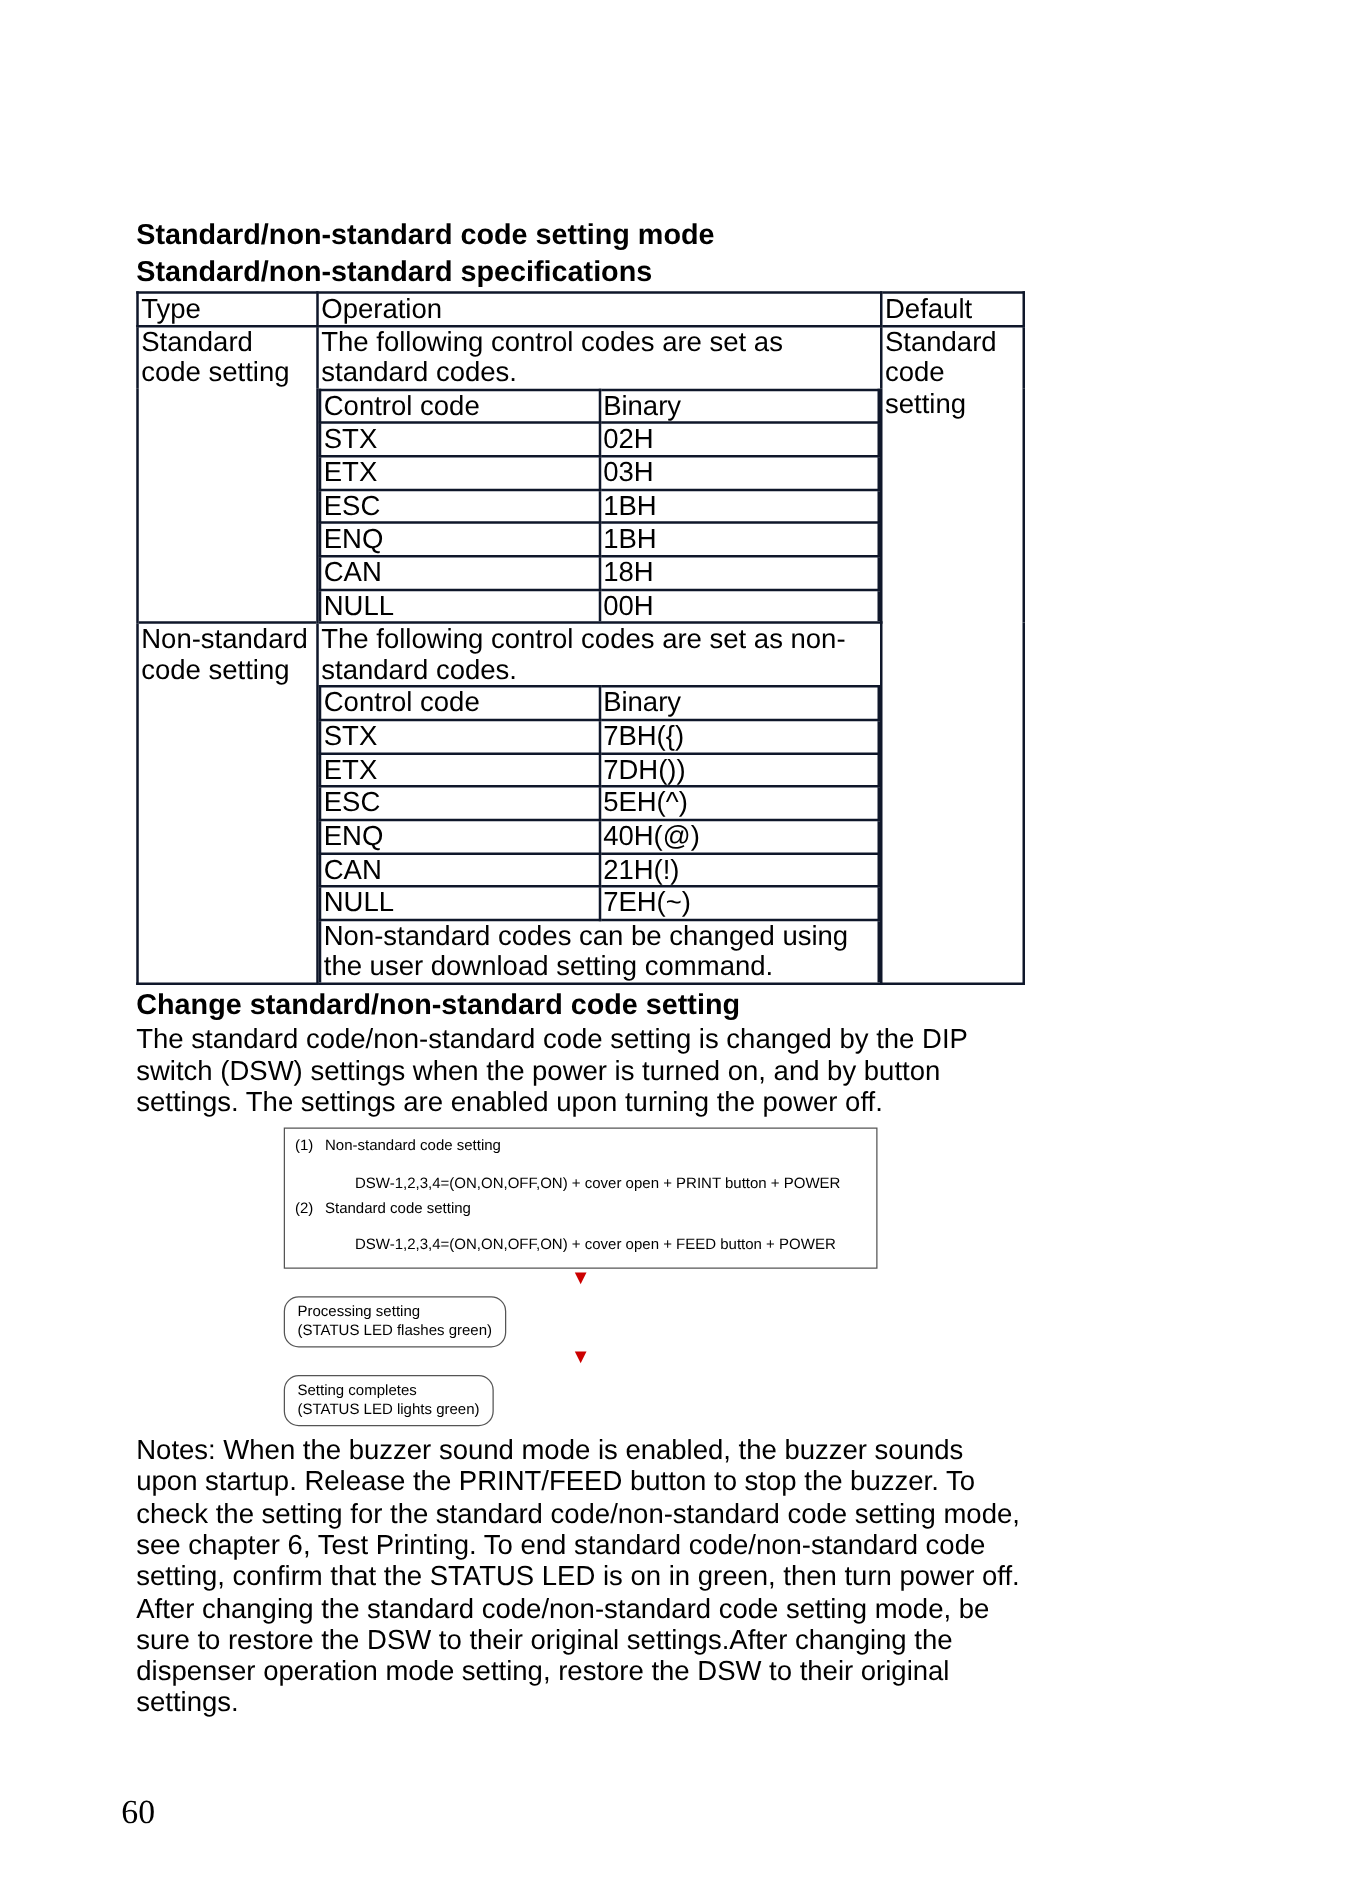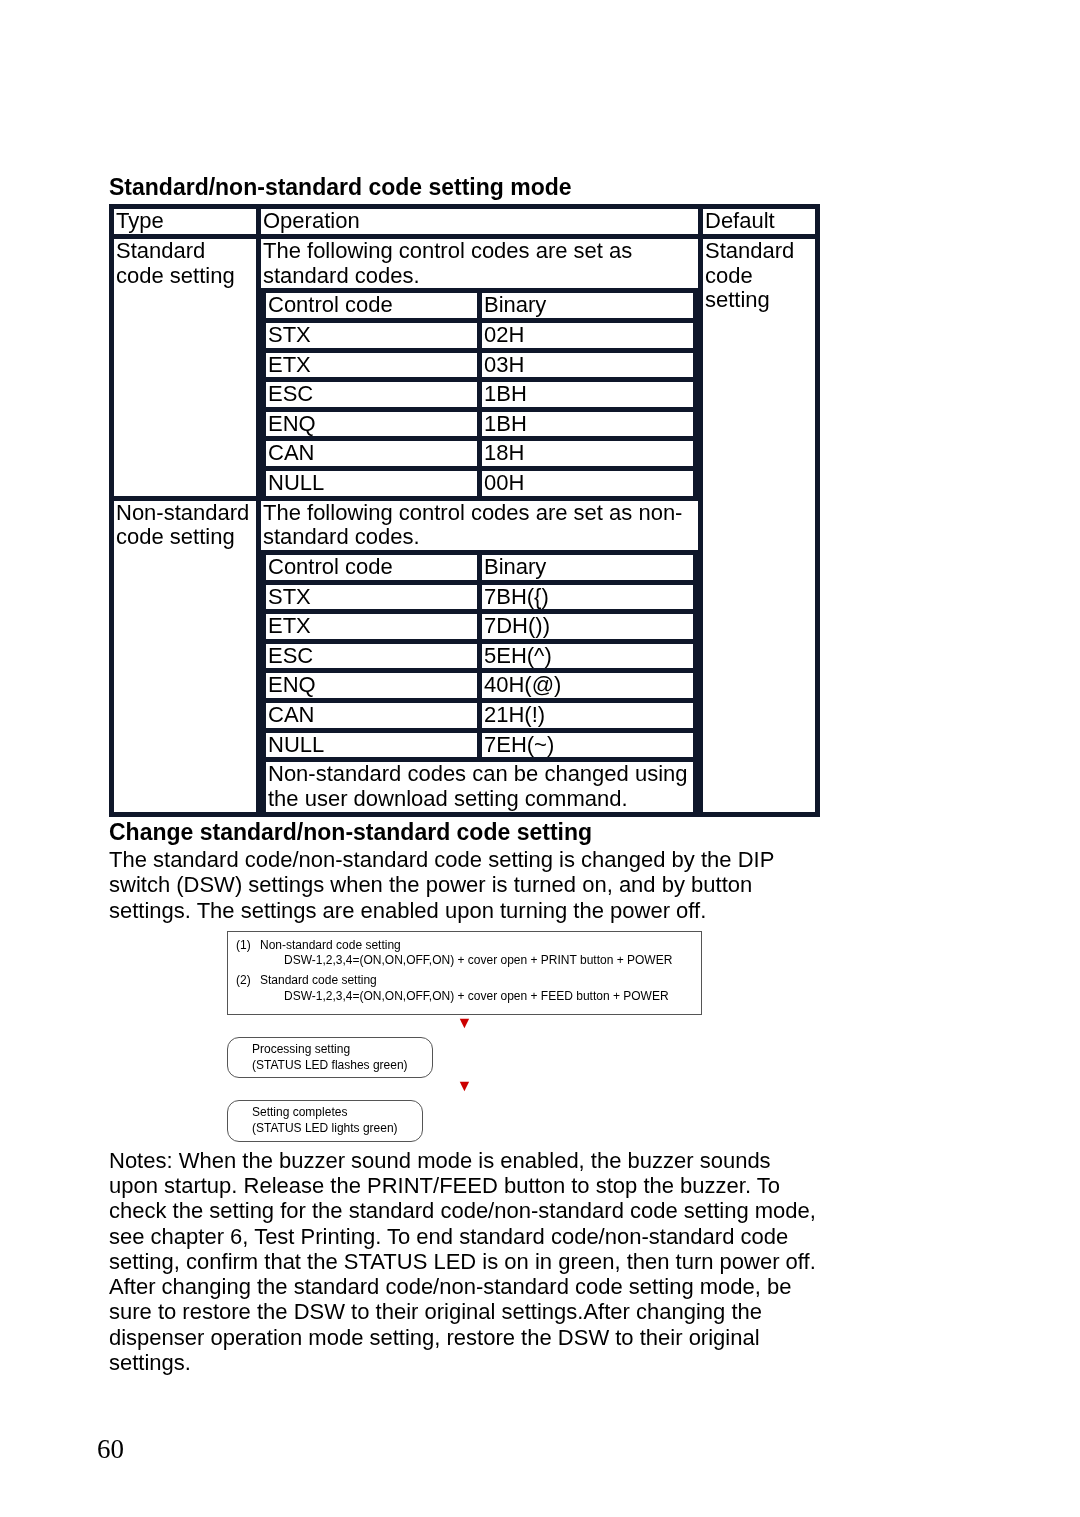--- a/index.html
+++ b/index.html
@@ -1,42 +1,43 @@
 <!DOCTYPE html>
 <html><head>
 <meta charset="utf-8">
 <style>
 html,body{margin:0;padding:0;background:#fff;font-family:Arial,Helvetica,sans-serif;color:#000}
 .page{width:924px;min-height:1517px;position:relative;padding:174px 104px 0 109px;box-sizing:border-box;font-size:22px;line-height:1.15}
 .h1{font-weight:bold;font-size:23px;margin-bottom:4px}
 .p{margin:0 0 2px 0}
 .h2{font-weight:bold;font-size:23px;margin-top:2px;margin-bottom:2px}
 table.spec{border-collapse:collapse;width:100%;margin-top:0}
-table.spec td{border:5px solid #0f172a;padding:0 2px;vertical-align:top;font-size:22px;line-height:1.12}
+table.spec td{border:2px solid #0f172a;padding:0 2px;vertical-align:top;font-size:22px;line-height:1.12}
 .inner-table td{border:none;border-bottom:1px solid #000;padding:0 2px}
 .inner-table{border-collapse:collapse;width:100%}
 .inner-table tr:last-child td{border-bottom:none}
 .notes{margin-top:4px}
 .pagenum{position:absolute;bottom:52px;left:97px;font-family:Georgia,serif;font-size:27px}
 .figure{width:475px;margin:8px auto 6px auto;font-size:12px;line-height:1.3}
 .fig-box{border:1px solid #555;padding:6px 8px}
 .fig-step{display:flex;align-items:flex-start;margin-bottom:4px}
 .fig-step .num{width:24px;flex-shrink:0}
 .fig-step .txt{flex:1}
 .arrow{text-align:center;color:#c00;font-size:16px;line-height:1}
-.bubble{border:1px solid #555;border-radius:12px;padding:4px 24px;margin-top:6px;display:inline-block}
-.indent{margin-left:24px;margin-top:0}
+.bubble{border:1px solid #555;border-radius:12px;padding:4px 10px;margin-top:6px;display:inline-block}
+.indent{margin-left:24px;margin-top:14px}
 </style>
 </head>
 <body>
 
 <div class="page">
 
   <div class="h1">Standard/non-standard code setting mode</div>
 
+  <div class="h2">Standard/non-standard specifications</div>
 
   <table class="spec">
     <tbody>
         <tr>
       <td style="width:138px">Type</td>
       <td>Operation</td>
       <td style="width:108px">Default</td>
     </tr>
     <tr>
       <td rowspan="2" style="border-bottom:none">Standard code setting</td>

